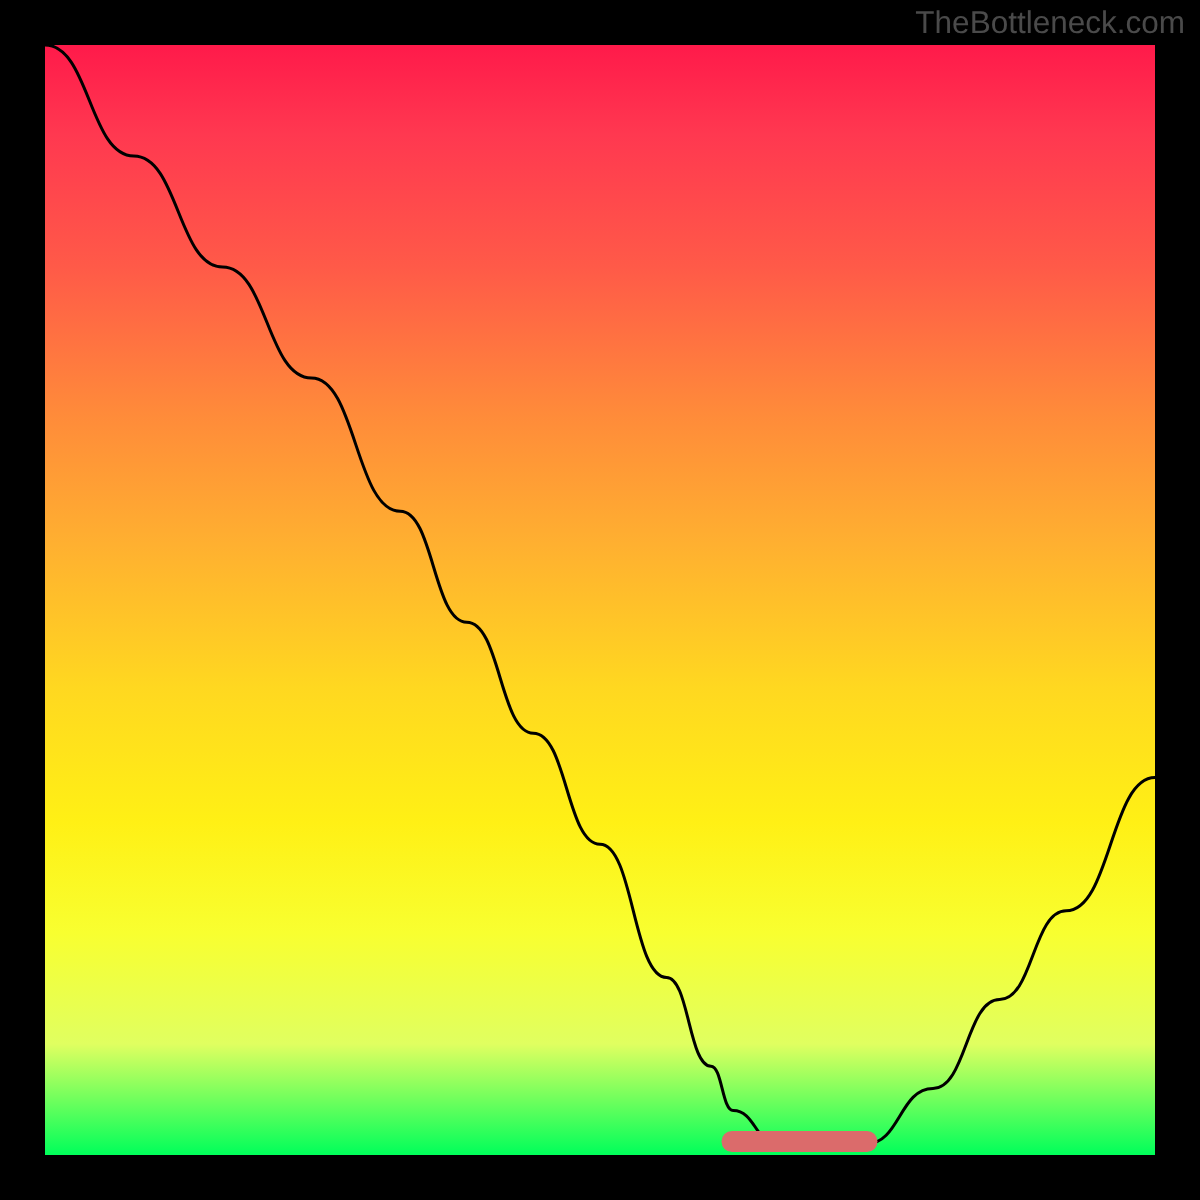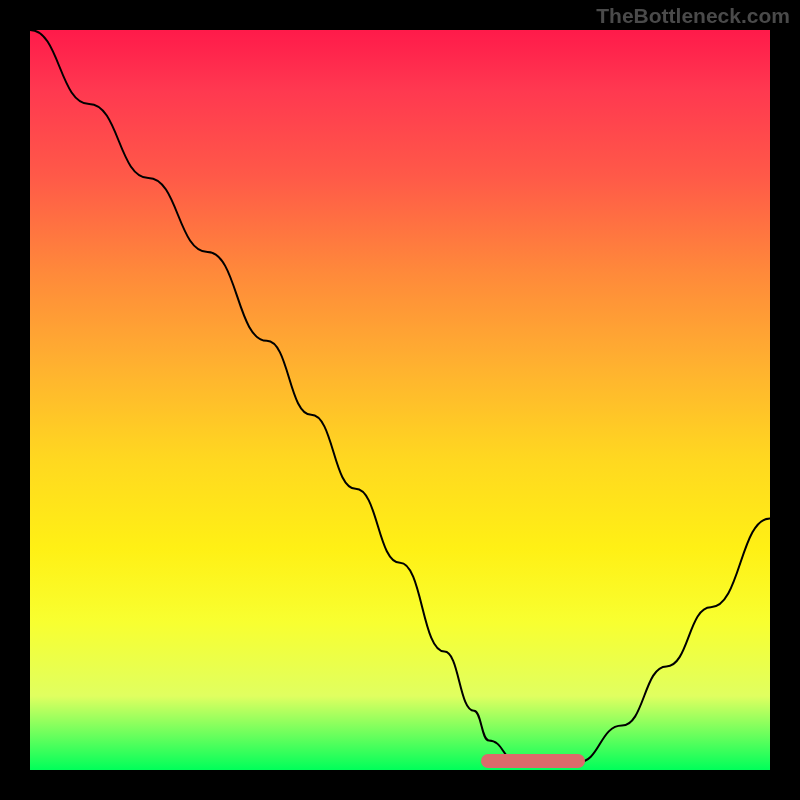--- a/index.html
+++ b/index.html
@@ -10,21 +10,21 @@
     position: relative;
     font-family: Arial, sans-serif;
     overflow: hidden;
   }
   .watermark {
     position: absolute;
     top: 4px;
     right: 10px;
     color: #4a4a4a;
     font-size: 21px;
-    font-weight: 700;
+    font-weight: 400;
     z-index: 10;
   }
   .plot-area {
     position: absolute;
     left: 30px;
     top: 30px;
     width: 740px;
     height: 740px;
     background: linear-gradient(to bottom,
       #ff1a4a 0%,

